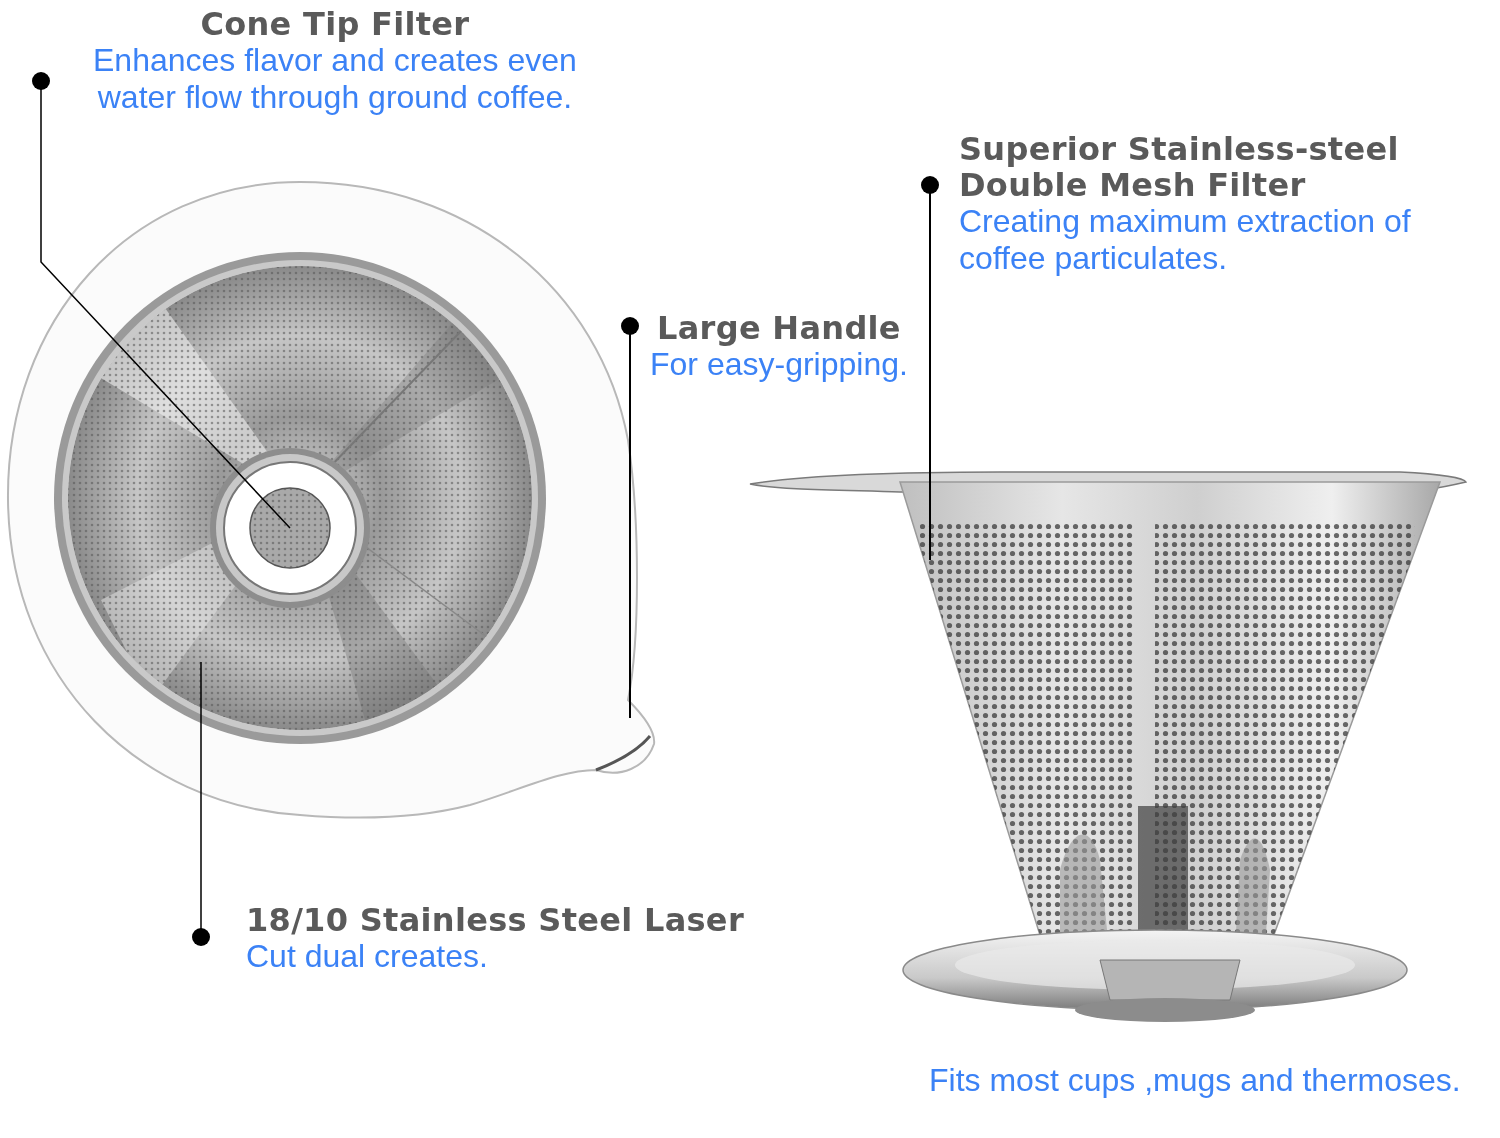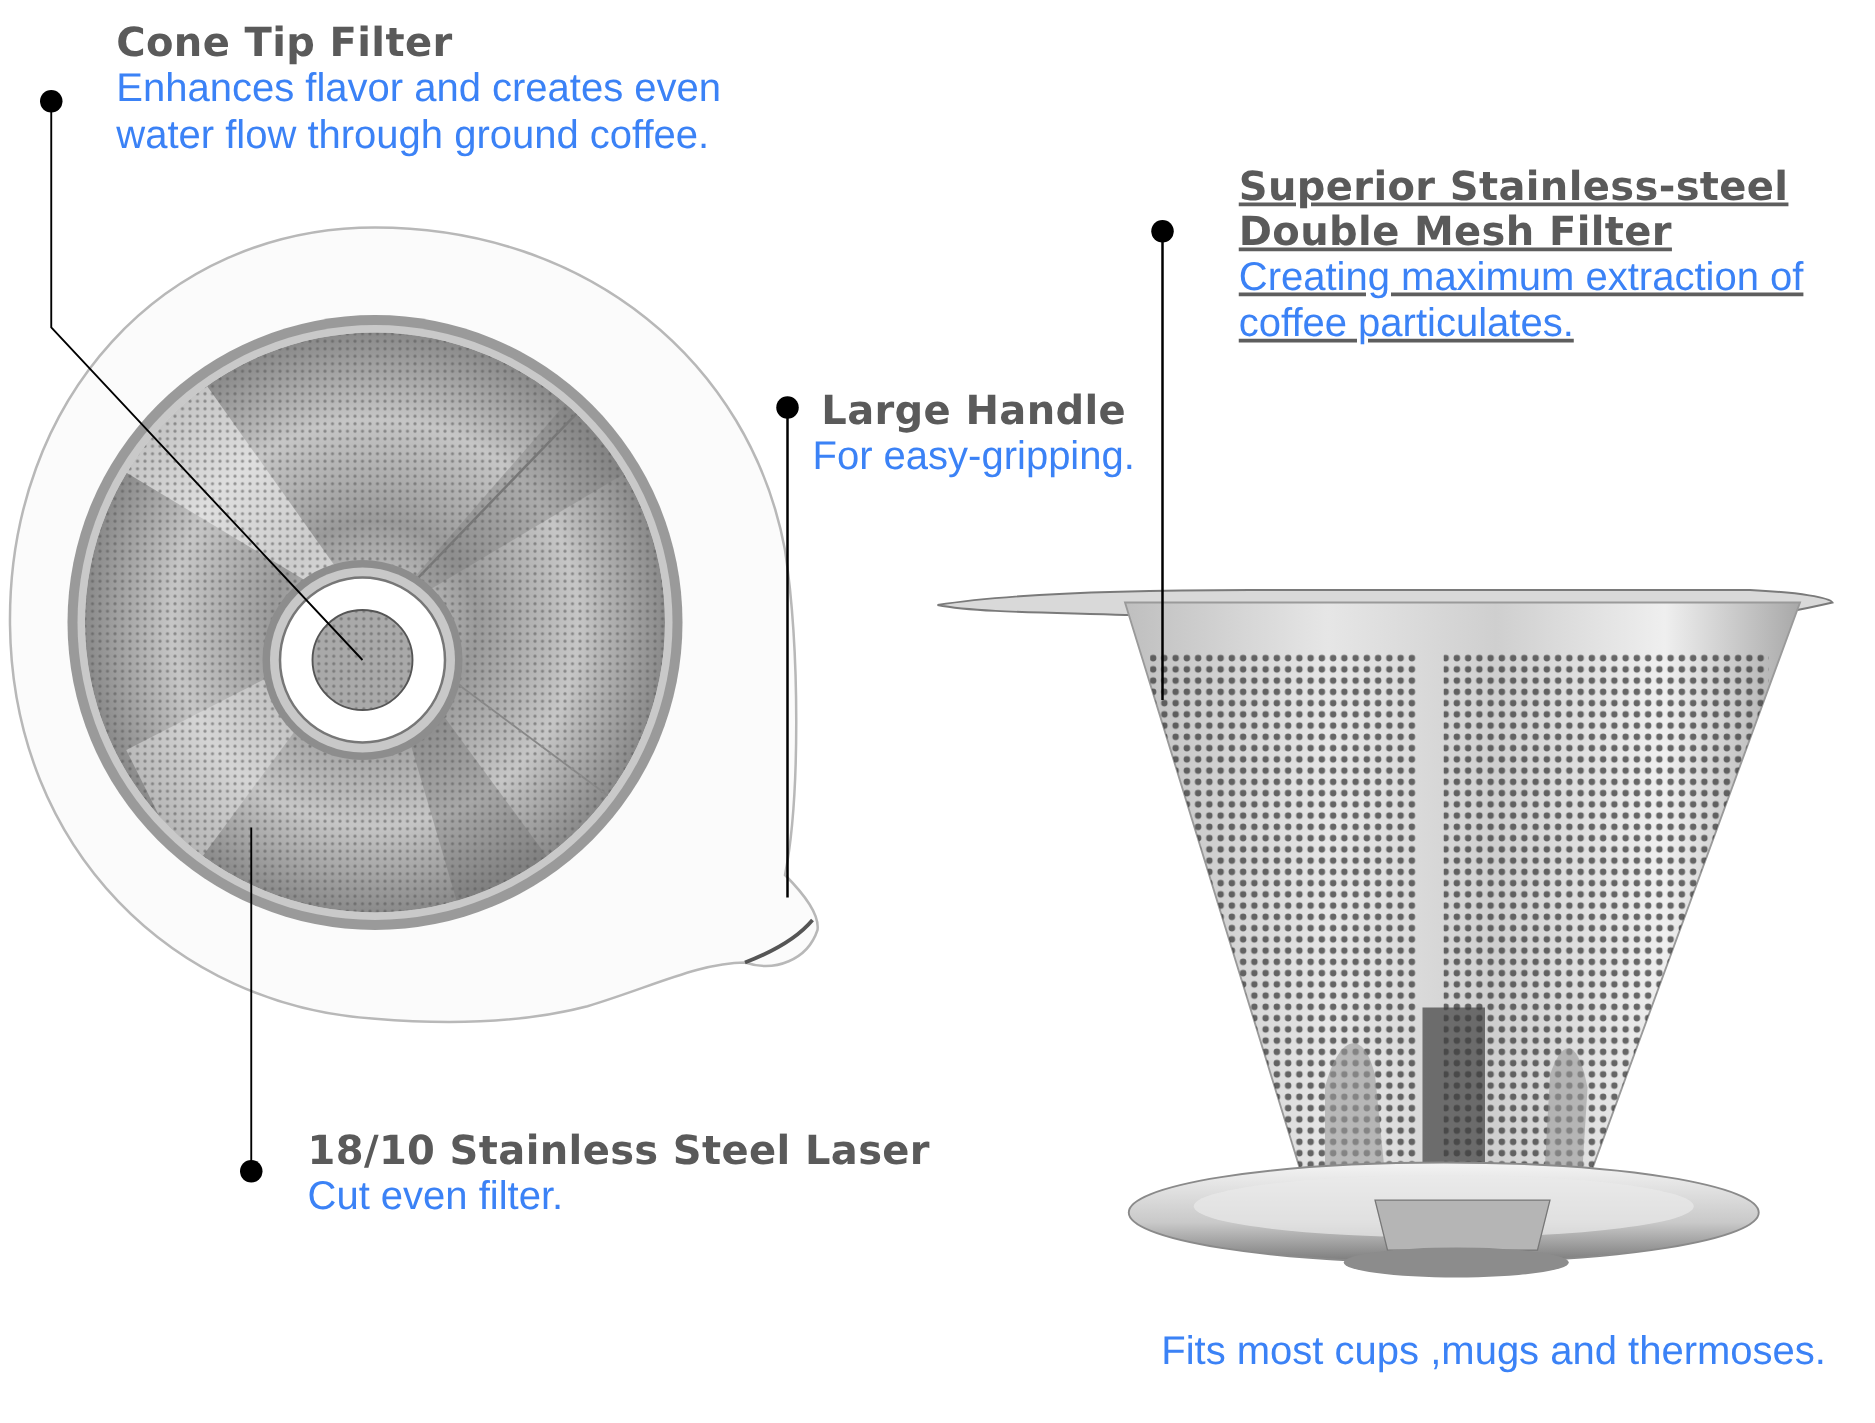--- a/index.html
+++ b/index.html
@@ -103,38 +103,38 @@
     <line x1="201" y1="662" x2="201" y2="936" stroke-width="1.5"></line>
     <line x1="930" y1="185" x2="930" y2="560" stroke-width="2"></line>
   </g>
 </svg>
 
 <div class="dot" style="left:32px; top:72px;"></div>
 <div class="dot" style="left:921px; top:176px;"></div>
 <div class="dot" style="left:621px; top:317px;"></div>
 <div class="dot" style="left:192px; top:928px;"></div>
 
-<div class="callout" style="left:93px; top:16px;">
+<div class="callout" style="left:93px; top:6px;text-align:center;">
   <div class="title">Cone Tip Filter</div>
   <div class="desc">Enhances flavor and creates even</div>
   <div class="desc">water flow through ground coffee.</div>
 </div>
 
-<div class="callout" style="left:991px; top:131px;text-decoration:underline;">
+<div class="callout" style="left:959px; top:131px;">
   <div class="title">Superior Stainless-steel</div>
   <div class="title">Double Mesh Filter</div>
   <div class="desc">Creating maximum extraction of</div>
   <div class="desc">coffee particulates.</div>
 </div>
 
 <div class="callout" style="left:650px; top:310px;text-align:center;">
   <div class="title">Large Handle</div>
   <div class="desc">For easy-gripping.</div>
 </div>
 
 <div class="callout" style="left:234px; top:902px;margin-left:12px;">
   <div class="title">18/10 Stainless Steel Laser</div>
-  <div class="desc">Cut even filter.</div>
+  <div class="desc">Cut dual creates.</div>
 </div>
 
 <div class="callout" style="left:929px; top:1062px;">
   <div class="desc">Fits most cups ,mugs and thermoses.</div>
 </div>
 
 </body></html>

